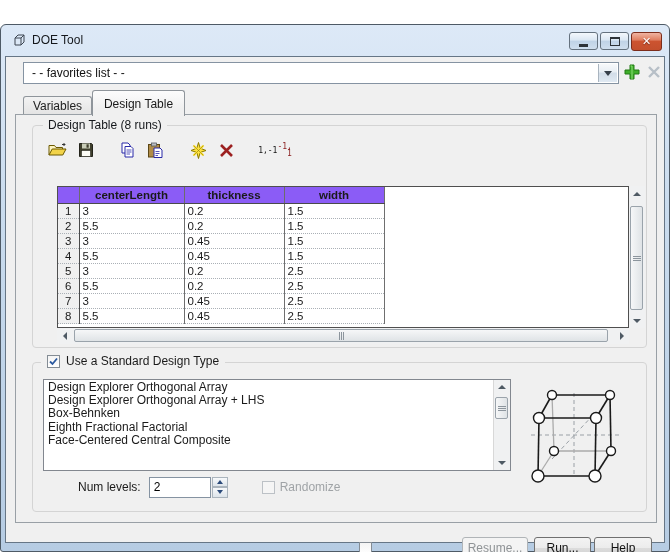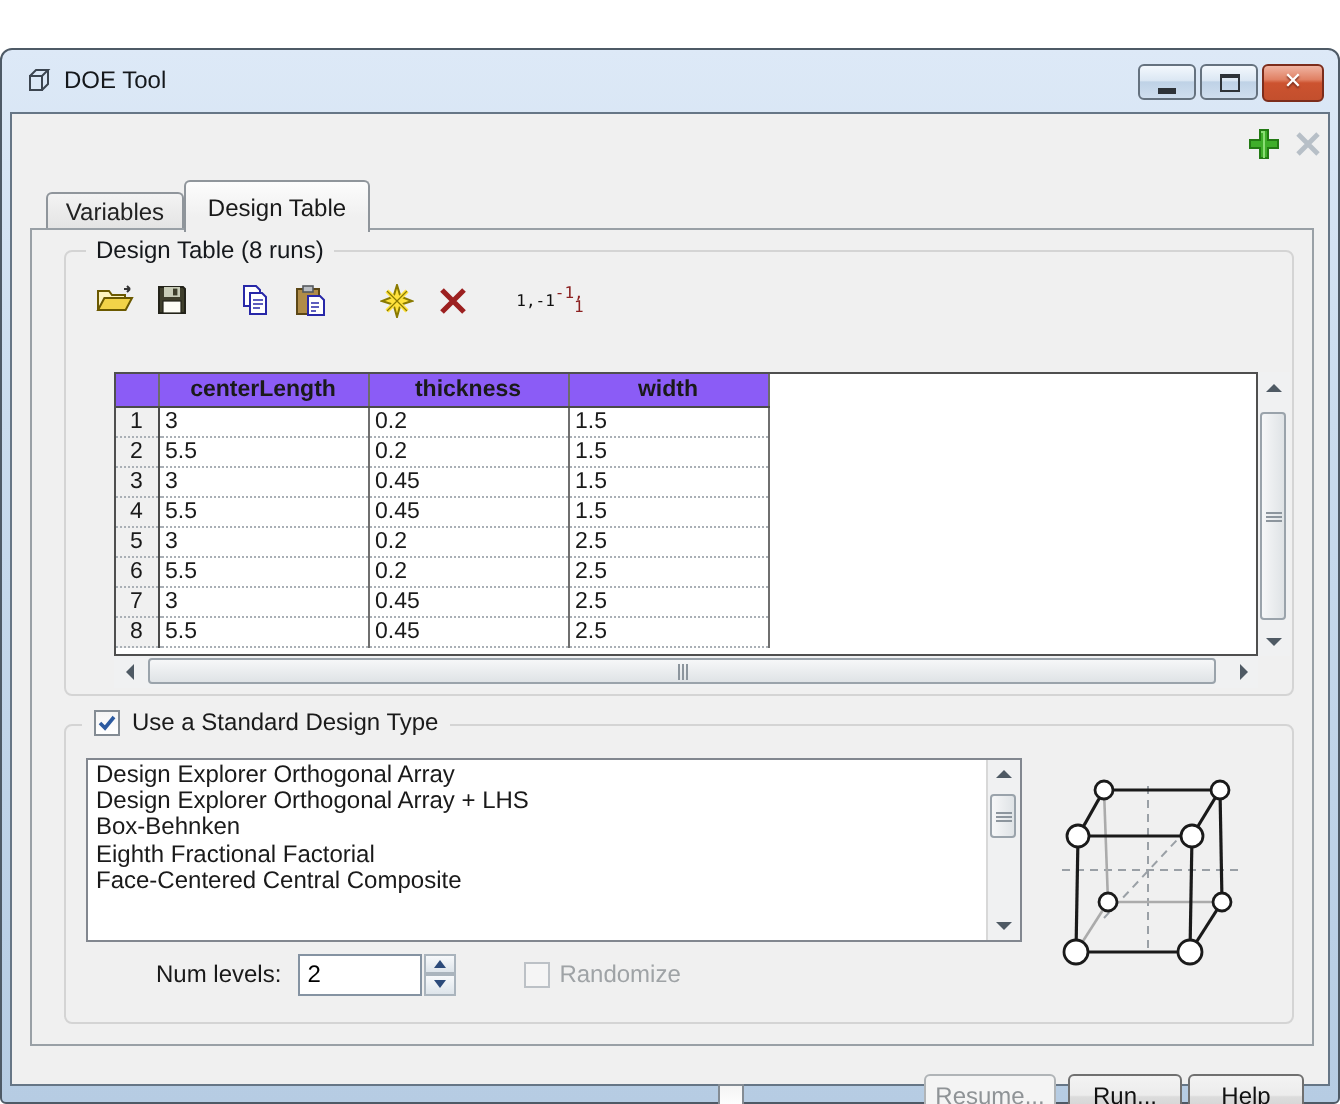--- a/index.html
+++ b/index.html
@@ -119,20 +119,26 @@
           <span class="glyph-restore"></span>
         </div>
       <div class="wbtn close">
           <span class="glyph-close">✕</span>
         </div>
     </div>
   </div>
 
   <div class="content">
 
+    <div class="combo">
+      <span class="combo-text">- - favorites list - -</span>
+      <span class="combo-btn">
+          <span class="tri-down"></span>
+        </span>
+    </div>
     <span class="fav-add">
       <svg width="18" height="18" viewBox="0 0 18 18">
         <path d="M7 2 h4 v5 h5 v4 h-5 v5 h-4 v-5 H2 V7 h5 Z" fill="#3fae2a" stroke="#237a14" stroke-width="1"></path>
         <path d="M7.5 3 h1.5 v13" fill="none" stroke="#8ade74" stroke-width="1"></path>
       </svg>
     </span>
     <span class="fav-del">
       <svg width="14" height="14" viewBox="0 0 14 14">
         <path d="M2 2 L12 12 M12 2 L2 12" stroke="#b7bfc7" stroke-width="2.4" fill="none"></path>
       </svg>

